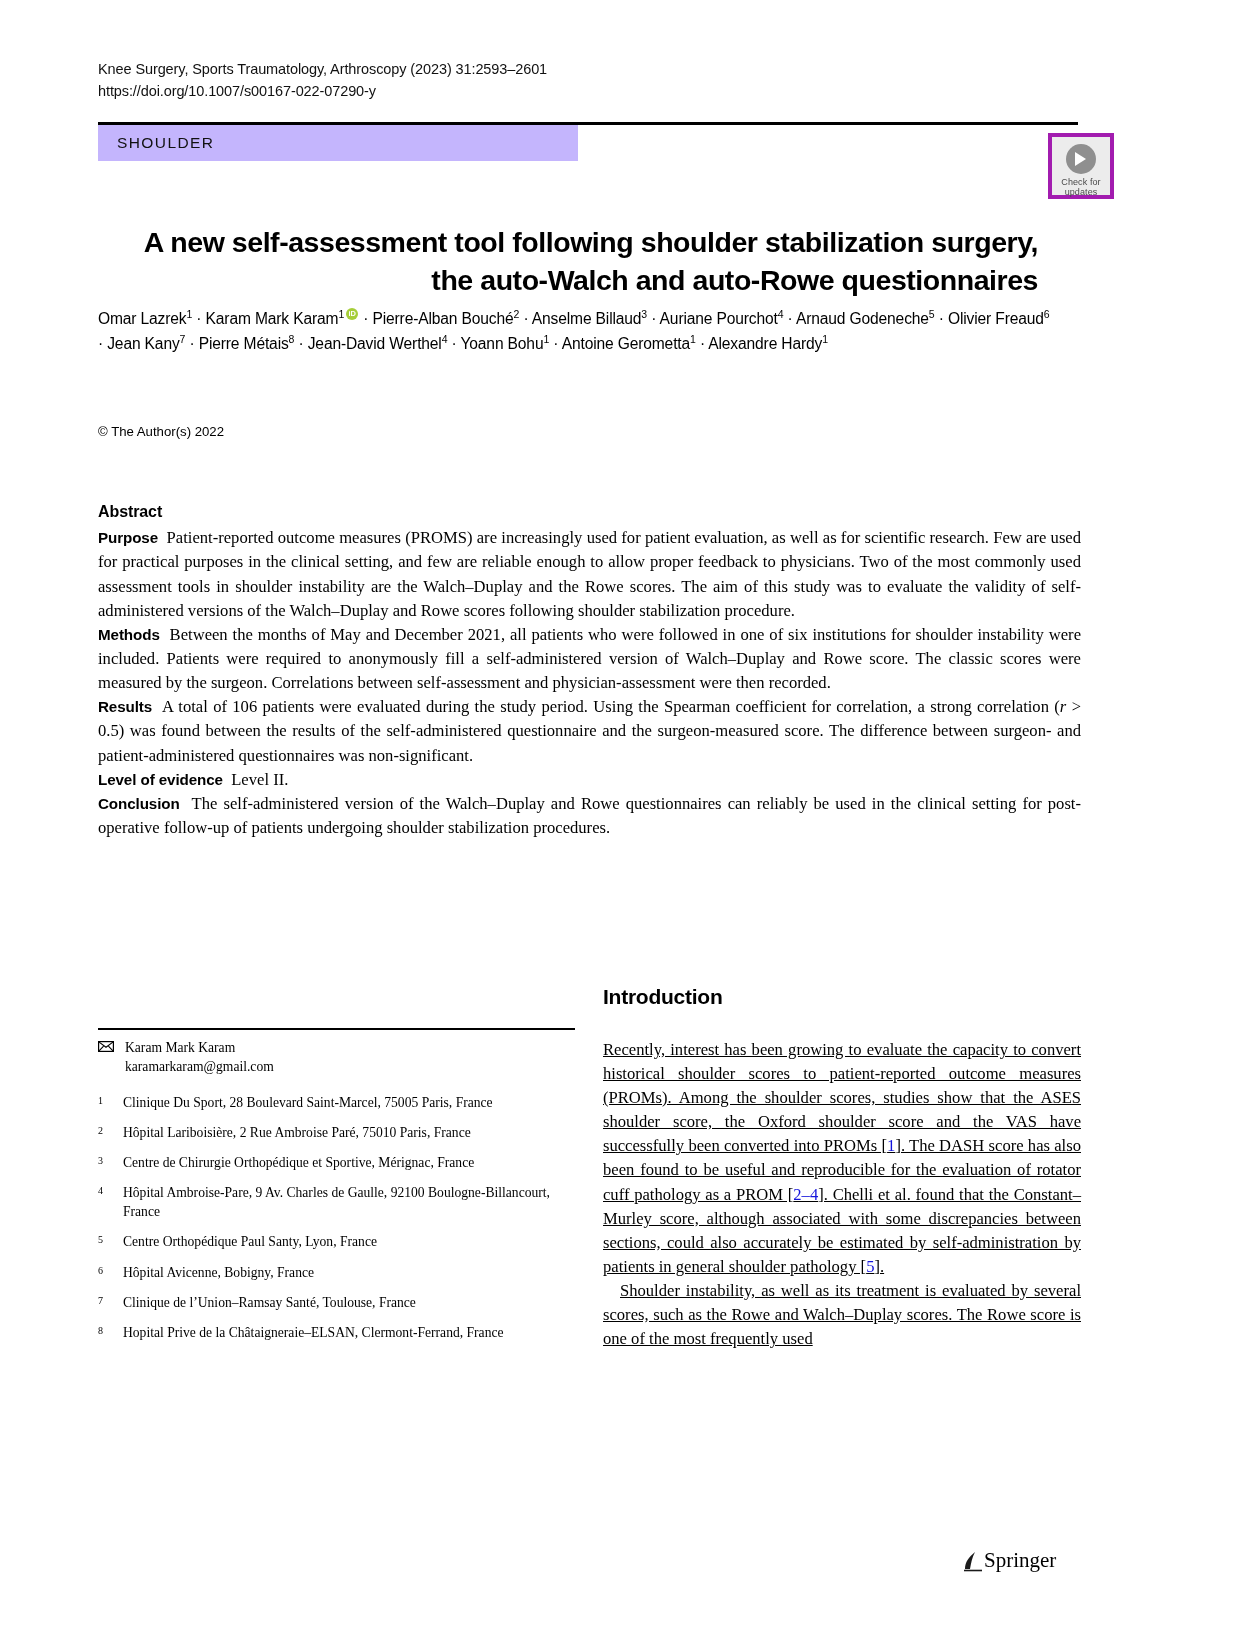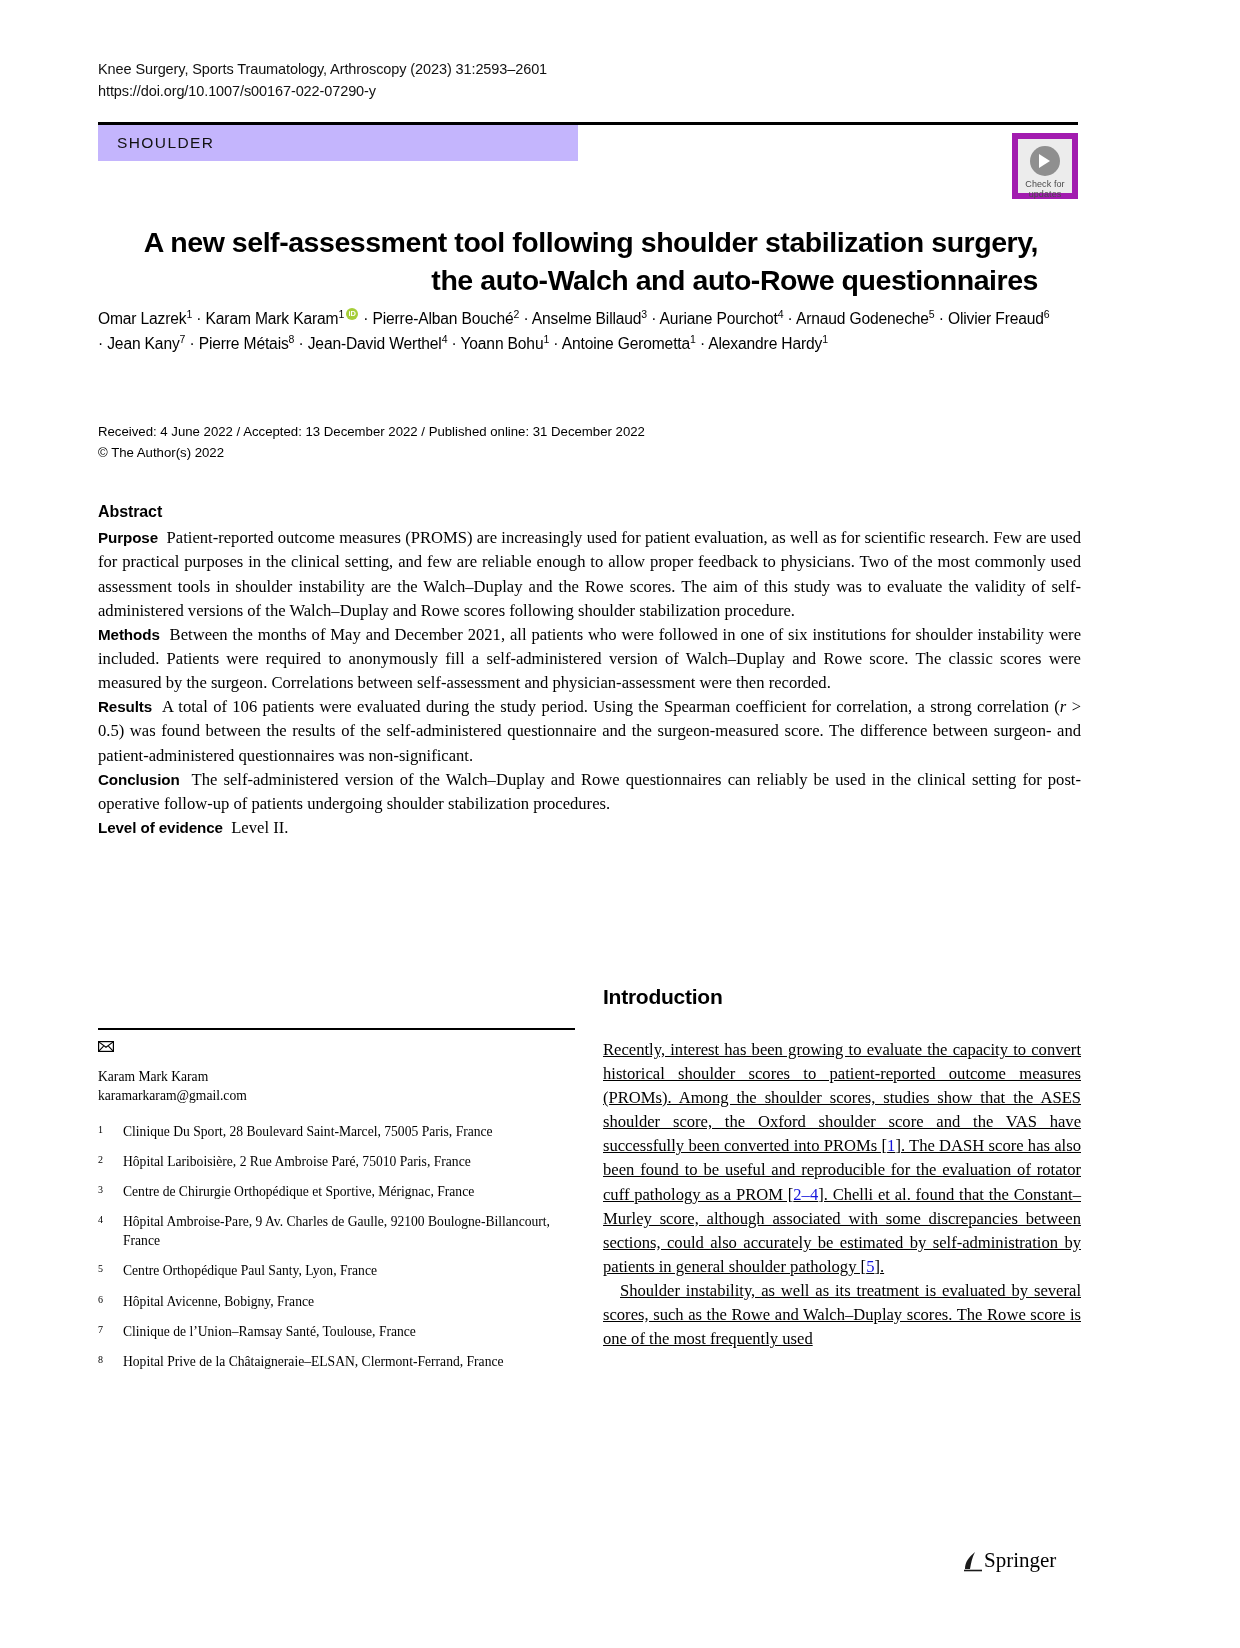--- a/index.html
+++ b/index.html
@@ -57,26 +57,26 @@
     top: 9px;
     font-family: "Liberation Sans", sans-serif;
     font-size: 15.5px;
     letter-spacing: 1.4px;
     color: #111;
   }
 
   
   .crossmark {
     position: absolute;
-    left: 1012px;
+    left: 1048px;
     top: 133px;
     width: 66px;
     height: 66px;
     background: #ececec;
-    border: 6px solid #a21caf;
+    border: 4px solid #a21caf;
     box-sizing: border-box;
   }
   .crossmark .disc {
     position: absolute;
     left: 50%;
     top: 7px;
     transform: translateX(-50%);
     width: 30px;
     height: 30px;
     border-radius: 50%;
@@ -221,21 +221,20 @@
     left: 98px;
     top: 1039px;
     width: 487px;
     font-size: 13.6px;
     line-height: 1.38;
   }
   .corr {
     display: flex;
     gap: 11px;
     margin-bottom: 17px;
-    flex-direction: column;
   }
   .env-icon {
     width: 16px;
     flex: 0 0 16px;
     padding-top: 2px;
   }
   .env-icon svg { display: block; }
   .corr-body div { white-space: nowrap; }
   .aff-item {
     display: flex;
@@ -313,31 +312,30 @@
 
   <h1 class="title">A new self-assessment tool following shoulder stabilization surgery, the auto-Walch and auto-Rowe questionnaires</h1>
 
   <div class="authors">
     <span>Omar Lazrek</span><sup>1</sup><span> · Karam Mark Karam</span><sup>1</sup><span class="orcid"></span><span> · Pierre-Alban Bouché</span><sup>2</sup><span> · Anselme Billaud</span><sup>3</sup><span> · Auriane Pourchot</span><sup>4</sup><span> ·</span>
     <span>Arnaud Godeneche</span><sup>5</sup><span> · Olivier Freaud</span><sup>6</sup><span> · Jean Kany</span><sup>7</sup><span> · Pierre Métais</span><sup>8</sup><span> · Jean-David Werthel</span><sup>4</sup><span> · Yoann Bohu</span><sup>1</sup><span> ·</span>
     <span>Antoine Gerometta</span><sup>1</sup><span> · Alexandre Hardy</span><sup>1</sup>
   </div>
 
   <div class="dates">
-    <div>Received: 4 June 2022 / Accepted: 13 December 2022 / Published online: 31 December 2022</div>
     <div>© The Author(s) 2022</div>
   </div>
 
   <div class="abstract">
     <h2>Abstract</h2>
     <p><span class="abs-label">Purpose</span>&nbsp; <span>Patient-reported outcome measures (PROMS) are increasingly used for patient evaluation, as well as for scientific research. Few are used for practical purposes in the clinical setting, and few are reliable enough to allow proper feedback to physicians. Two of the most commonly used assessment tools in shoulder instability are the Walch–Duplay and the Rowe scores. The aim of this study was to evaluate the validity of self-administered versions of the Walch–Duplay and Rowe scores following shoulder stabilization procedure.</span></p>
     <p><span class="abs-label">Methods</span>&nbsp; <span>Between the months of May and December 2021, all patients who were followed in one of six institutions for shoulder instability were included. Patients were required to anonymously fill a self-administered version of Walch–Duplay and Rowe score. The classic scores were measured by the surgeon. Correlations between self-assessment and physician-assessment were then recorded.</span></p>
     <p><span class="abs-label">Results</span>&nbsp; <span>A total of 106 patients were evaluated during the study period. Using the Spearman coefficient for correlation, a strong correlation (</span><i>r</i><span> &gt; 0.5) was found between the results of the self-administered questionnaire and the surgeon-measured score. The difference between surgeon- and patient-administered questionnaires was non-significant.</span></p>
+    <p><span class="abs-label">Level of evidence</span>&nbsp; <span>Level II.</span></p>
     <p><span class="abs-label">Conclusion</span>&nbsp; <span>The self-administered version of the Walch–Duplay and Rowe questionnaires can reliably be used in the clinical setting for post-operative follow-up of patients undergoing shoulder stabilization procedures.</span></p>
-    <p><span class="abs-label">Level of evidence</span>&nbsp; <span>Level II.</span></p>
   </div>
 
 
   <div class="rule-aff"></div>
 
   <div class="aff-block">
     <div class="corr">
       <div class="env-icon">
         <svg width="16" height="11" viewBox="0 0 16 11">
           <rect x="0.6" y="0.6" width="14.8" height="9.8" fill="none" stroke="#000" stroke-width="1.2"></rect>

